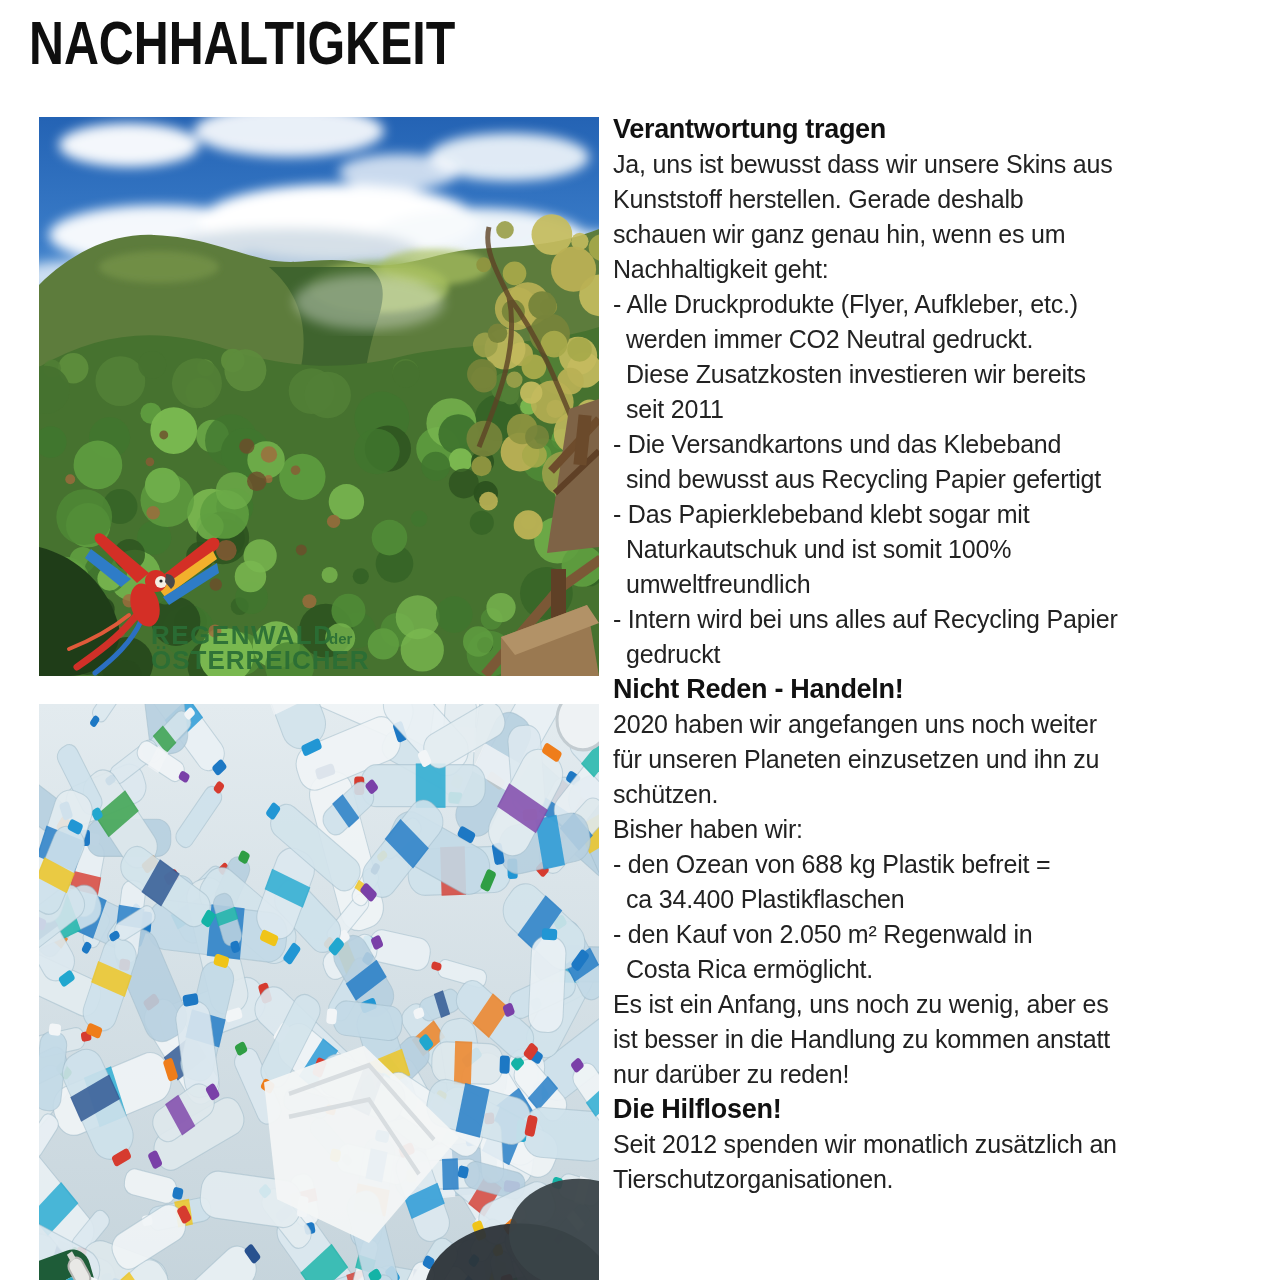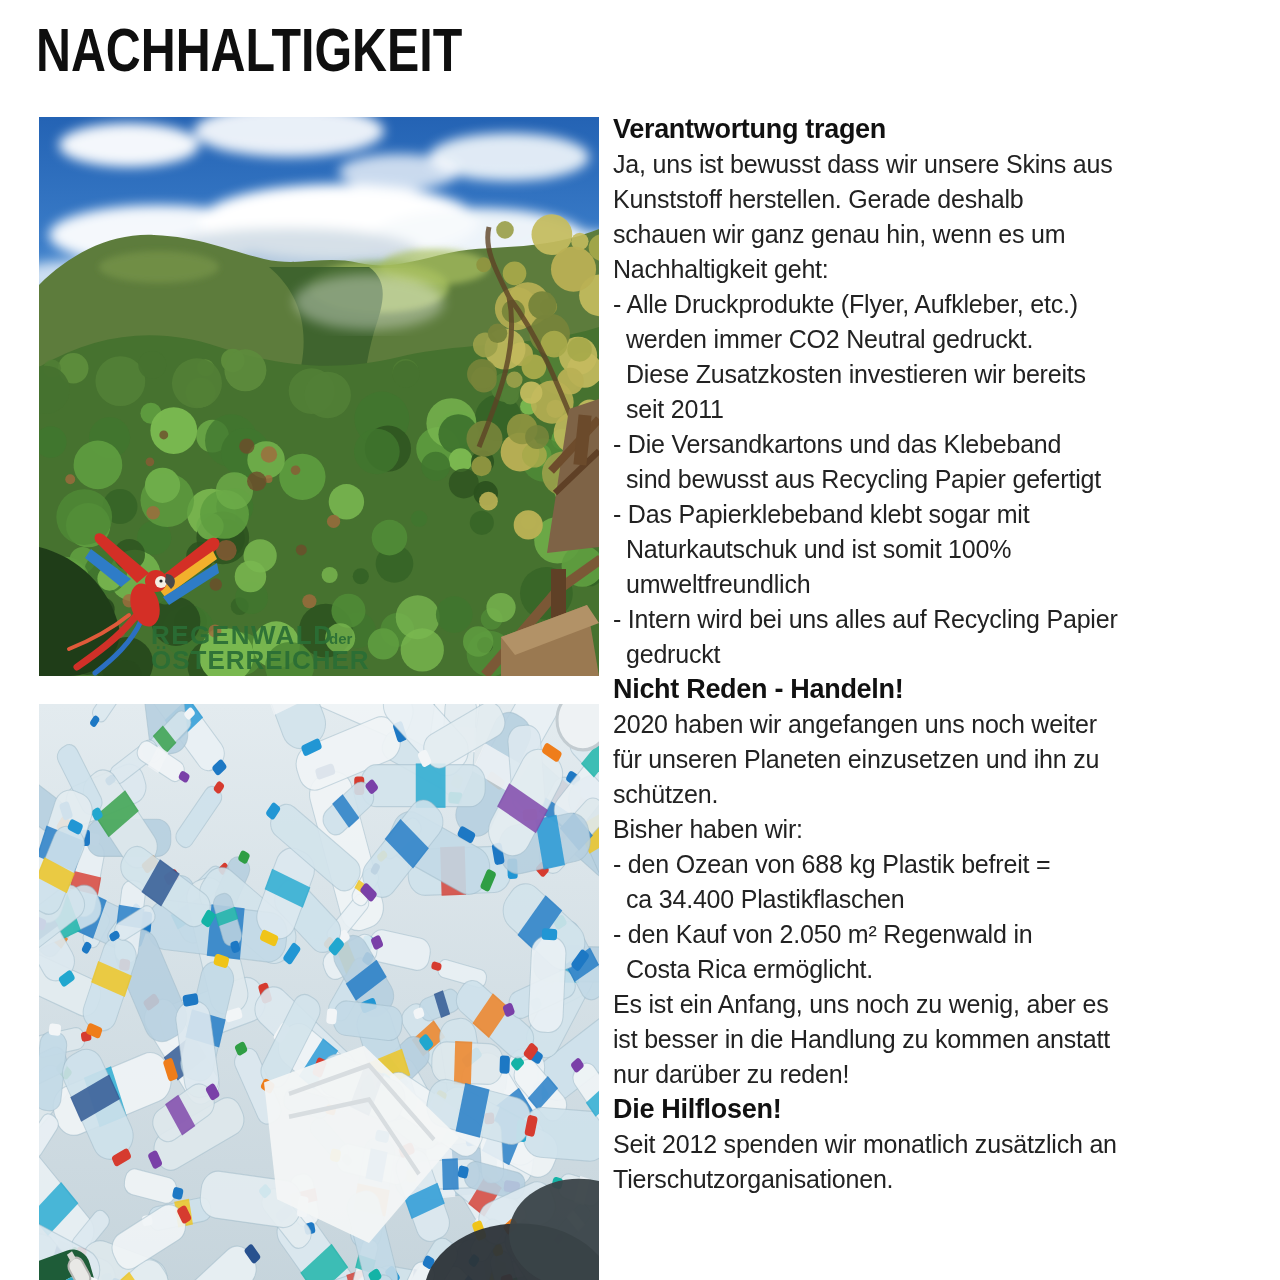--- a/index.html
+++ b/index.html
@@ -2,21 +2,21 @@
 <html><head>
 <meta charset="utf-8">
 <style>
   html,body{margin:0;padding:0;}
   body{
     width:1280px;height:1280px;position:relative;overflow:hidden;
     background:#ffffff;color:#1d1d1b;
     font-family:"Liberation Sans",sans-serif;
   }
   .title{
-    position:absolute;left:25px;top:6px;margin:11px;
+    position:absolute;left:25px;top:6px;margin:4px;
     font-size:62px;font-weight:bold;color:#0f0f0f;line-height:66px;
     white-space:nowrap;
   }
   .squeeze{display:inline-block;transform:scaleX(.78);transform-origin:0 50%;letter-spacing:0px;}
   figure.img{position:absolute;left:27px;width:560px;margin:0;padding:12px;}
   .img1{top:105px;height:559px;}
   .img2{top:692px;height:641px;}
   figure.img svg{display:block;width:100%;height:100%;}
   .col{position:absolute;left:613px;top:112px;width:684px;}
   .col h2{

